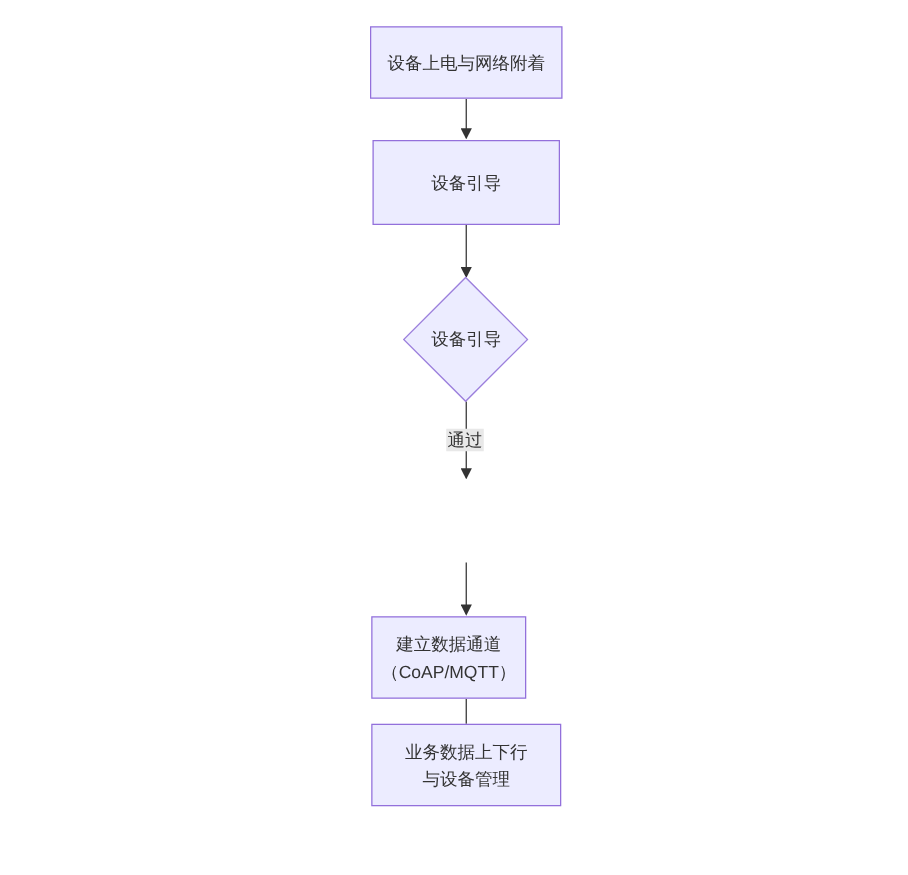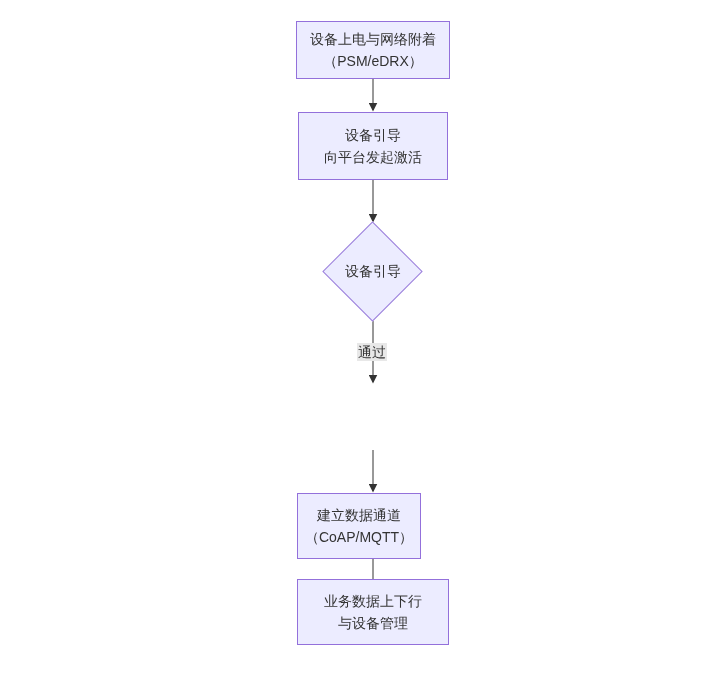--- a/index.html
+++ b/index.html
@@ -88,26 +88,24 @@
     </defs>
     <line x1="373" y1="79" x2="373" y2="110" stroke="#333333" stroke-width="1" marker-end="url(#arrowhead)"></line>
     <line x1="373" y1="178" x2="373" y2="221" stroke="#333333" stroke-width="1" marker-end="url(#arrowhead)"></line>
     <line x1="373" y1="321" x2="373" y2="382" stroke="#333333" stroke-width="1" marker-end="url(#arrowhead)"></line>
     <line x1="373" y1="450" x2="373" y2="491" stroke="#333333" stroke-width="1" marker-end="url(#arrowhead)"></line>
     <line x1="373" y1="559" x2="373" y2="599" stroke="#333333" stroke-width="1" marker-end="url(#arrowhead)"></line>
   </svg>
 
   <div class="node" style="left:296px; top:21px; width:154px; height:58px;">
     <span>设备上电与网络附着</span>
-    <span>（PSM/eDRX）</span>
   </div>
 
   <div class="node" style="left:298px; top:112px; width:150px; height:68px;">
     <span>设备引导</span>
-    <span>向平台发起激活</span>
   </div>
 
   <div class="diamond-wrap">
     <div class="diamond-shape"></div>
     <div class="diamond-text">设备引导</div>
   </div>
 
   <div class="edge-label">通过</div>
 
 

